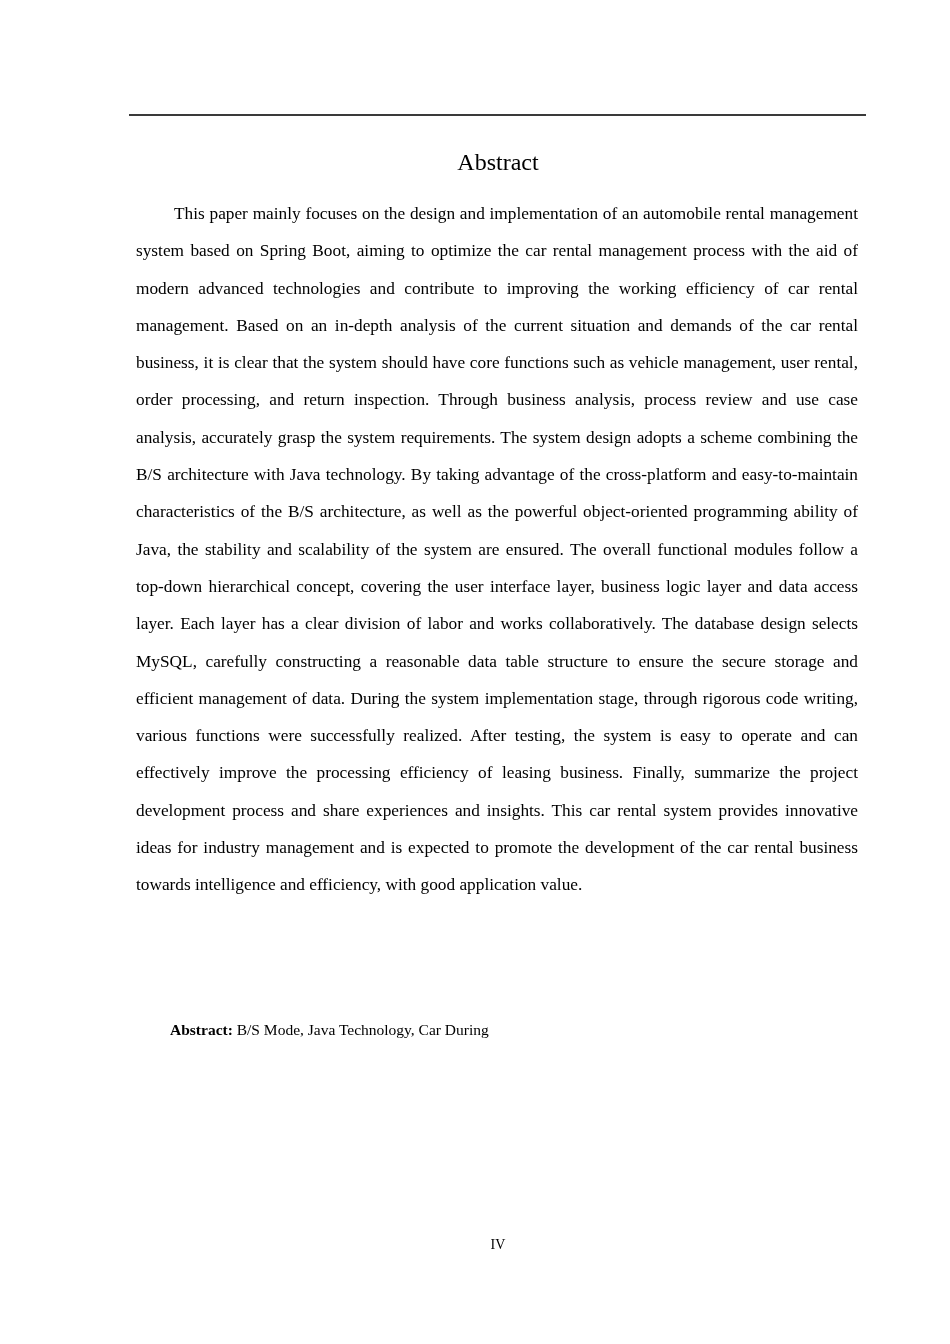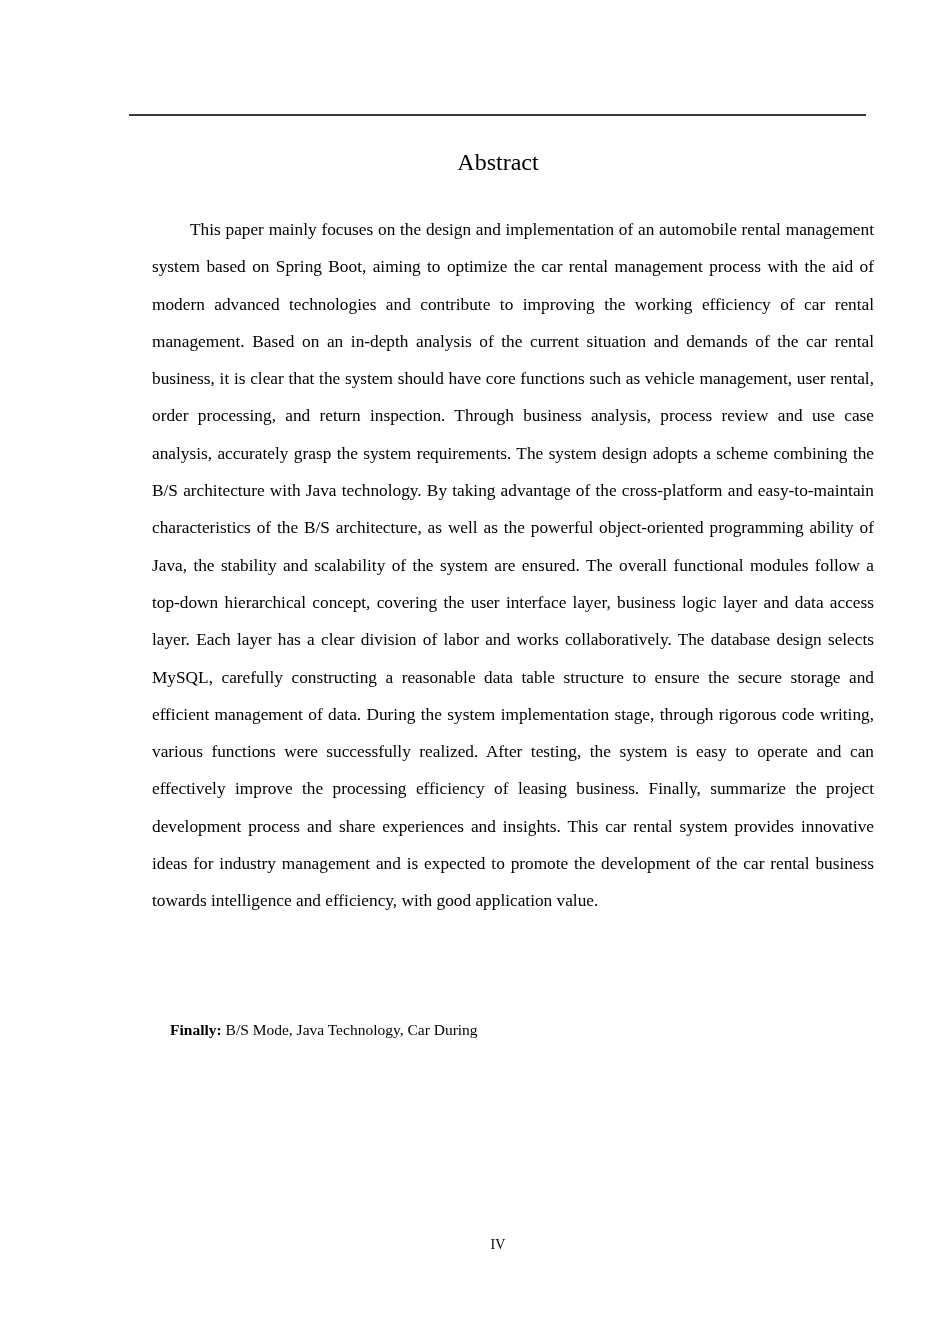--- a/index.html
+++ b/index.html
@@ -36,21 +36,21 @@
     }
     .abstract-body {
       position: absolute;
       left: 136px;
       top: 195px;
       width: 722px;
       font-size: 17.3px;
       line-height: 37.3px;
       text-align: justify;
       text-indent: 38px;
-      margin: 16px;
+      margin: 0;
     }
     .keywords {
       position: absolute;
       left: 170px;
       top: 1019px;
       font-size: 15.5px;
       line-height: 22px;
       white-space: nowrap;
     }
     .keywords .kw-label {
@@ -69,16 +69,16 @@
 </head>
 <body>
 
 <div class="header-rule"></div>
 
 <h1 class="title">Abstract</h1>
 
 <p class="abstract-body">This paper mainly focuses on the design and implementation of an automobile rental management system based on Spring Boot, aiming to optimize the car rental management process with the aid of modern advanced technologies and contribute to improving the working efficiency of car rental management. Based on an in-depth analysis of the current situation and demands of the car rental business, it is clear that the system should have core functions such as vehicle management, user rental, order processing, and return inspection. Through business analysis, process review and use case analysis, accurately grasp the system requirements. The system design adopts a scheme combining the B/S architecture with Java technology. By taking advantage of the cross-platform and easy-to-maintain characteristics of the B/S architecture, as well as the powerful object-oriented programming ability of Java, the stability and scalability of the system are ensured. The overall functional modules follow a top-down hierarchical concept, covering the user interface layer, business logic layer and data access layer. Each layer has a clear division of labor and works collaboratively. The database design selects MySQL, carefully constructing a reasonable data table structure to ensure the secure storage and efficient management of data. During the system implementation stage, through rigorous code writing, various functions were successfully realized. After testing, the system is easy to operate and can effectively improve the processing efficiency of leasing business. Finally, summarize the project development process and share experiences and insights. This car rental system provides innovative ideas for industry management and is expected to promote the development of the car rental business towards intelligence and efficiency, with good application value.</p>
 
 <div class="keywords">
-  <span class="kw-label">Finally:</span><span class="kw-value"> B/S Mode, Java Technology, Car During</span>
+  <span class="kw-label">Abstract:</span><span class="kw-value"> B/S Mode, Java Technology, Car During</span>
 </div>
 
 <div class="page-number">IV</div>
 
 </body></html>

